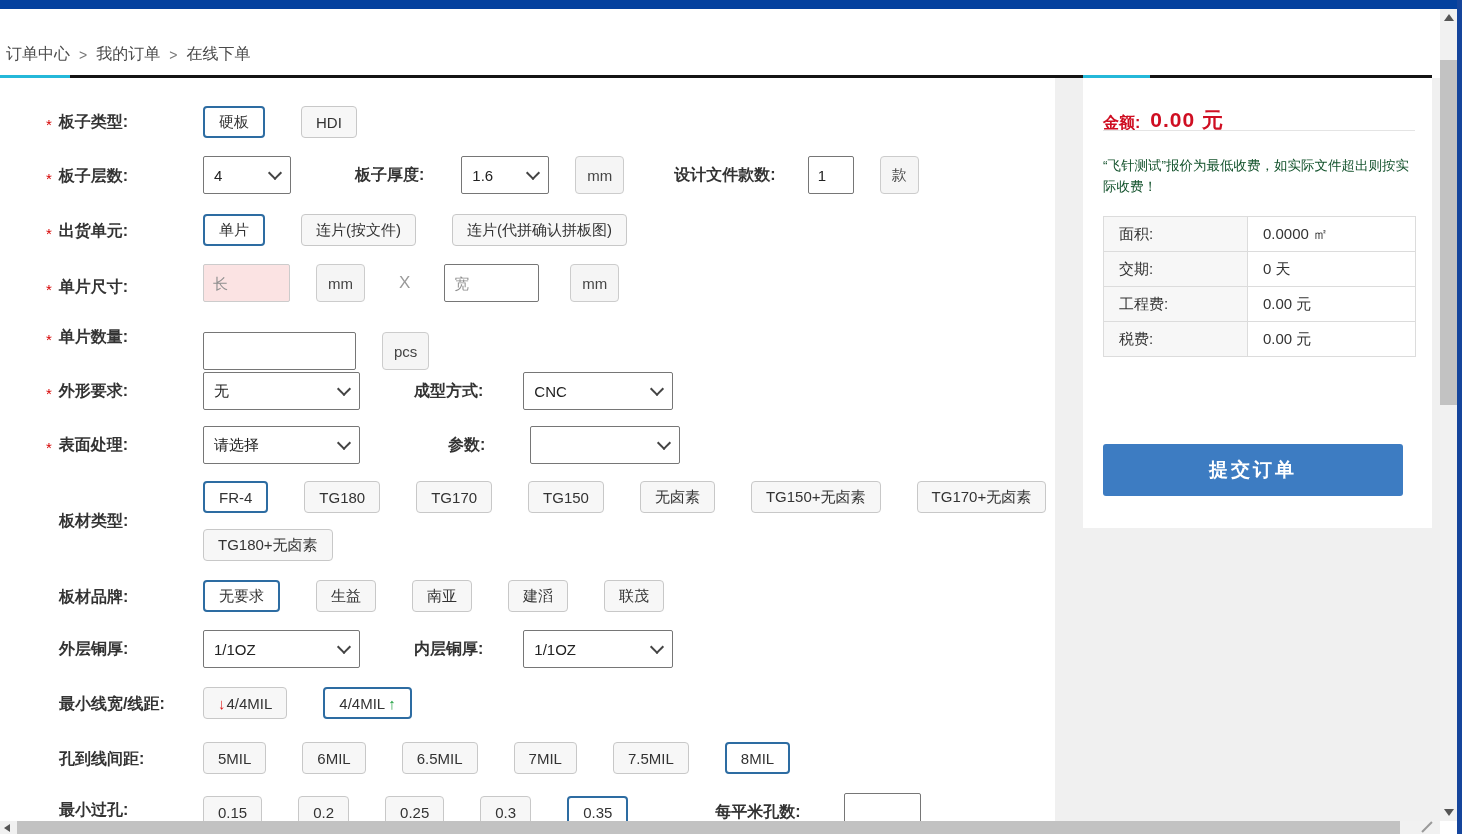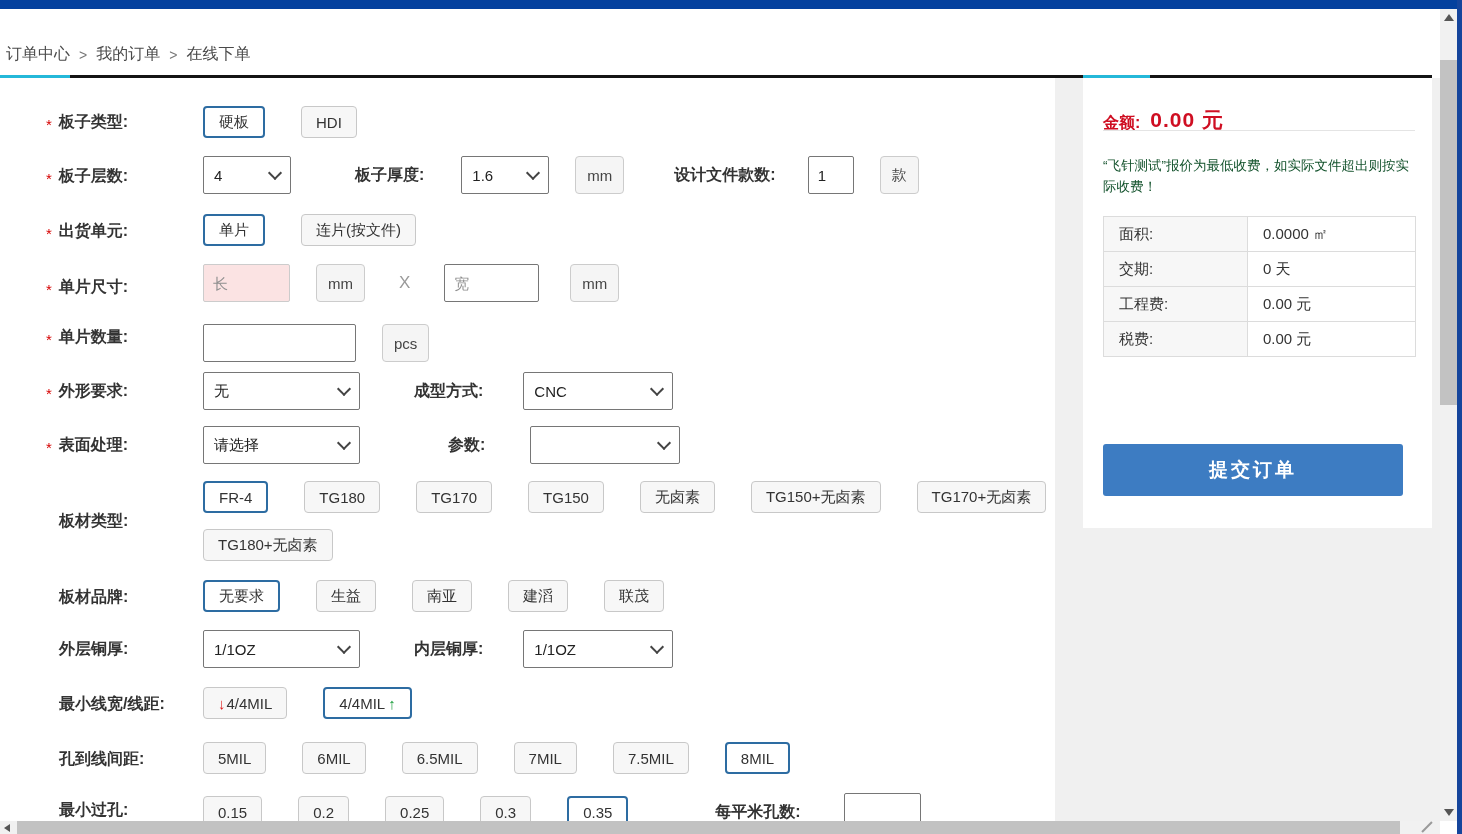--- a/index.html
+++ b/index.html
@@ -123,37 +123,38 @@
   <input class="inp" style="width: 46px; margin-left: 8px;" value="1">
   <span class="addon">款</span>
 </div>
 
 <div class="flabel" style="top:221px">
   <span class="star">*</span><span>出货单元:</span>
 </div>
 <div class="rowctrl" style="top:214px">
   <div class="btn sel">单片</div>
   <div class="btn">连片(按文件)</div>
+  <div class="btn">连片(代拼确认拼板图)</div>
 </div>
 
 <div class="flabel" style="top:277px">
   <span class="star">*</span><span>单片尺寸:</span>
 </div>
 <div class="rowctrl" style="top:264px">
   <input class="inp pink" style="width: 87px;" placeholder="长">
   <span class="addon">mm</span>
   <span class="xsep">X</span>
   <input class="inp" style="width: 95px;" placeholder="宽">
   <span class="addon" style="margin-left:7px">mm</span>
 </div>
 
 <div class="flabel" style="top:327px">
   <span class="star">*</span><span>单片数量:</span>
 </div>
-<div class="rowctrl" style="top:324px">
+<div class="rowctrl" style="top:332px">
   <input class="inp" style="width: 153px;" value="">
   <span class="addon">pcs</span>
 </div>
 
 <div class="flabel" style="top:381px">
   <span class="star">*</span><span>外形要求:</span>
 </div>
 <div class="rowctrl" style="top:372px">
   <div class="selbox" style="width:157px">
     <span>无</span>

